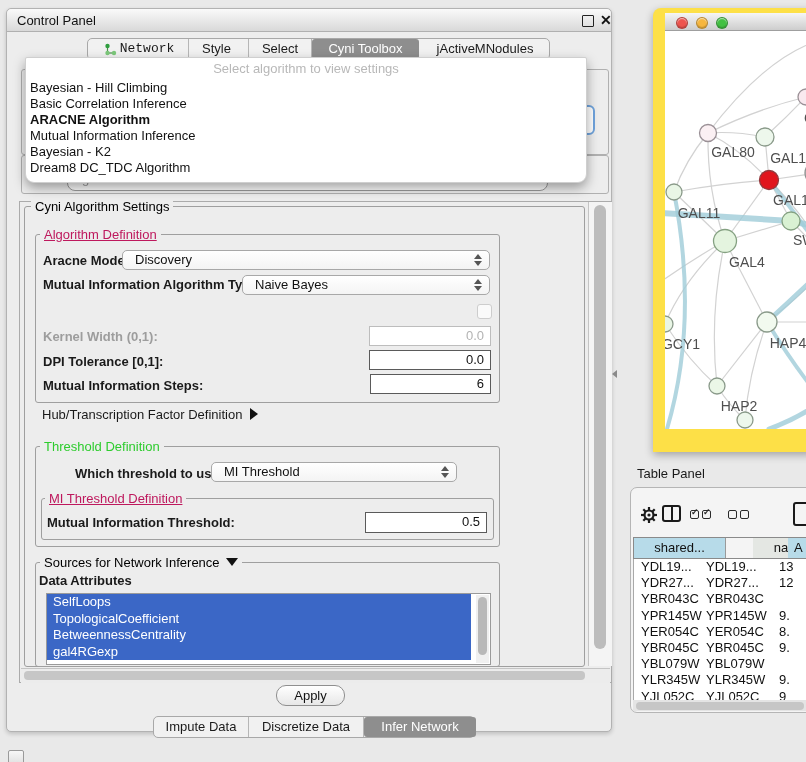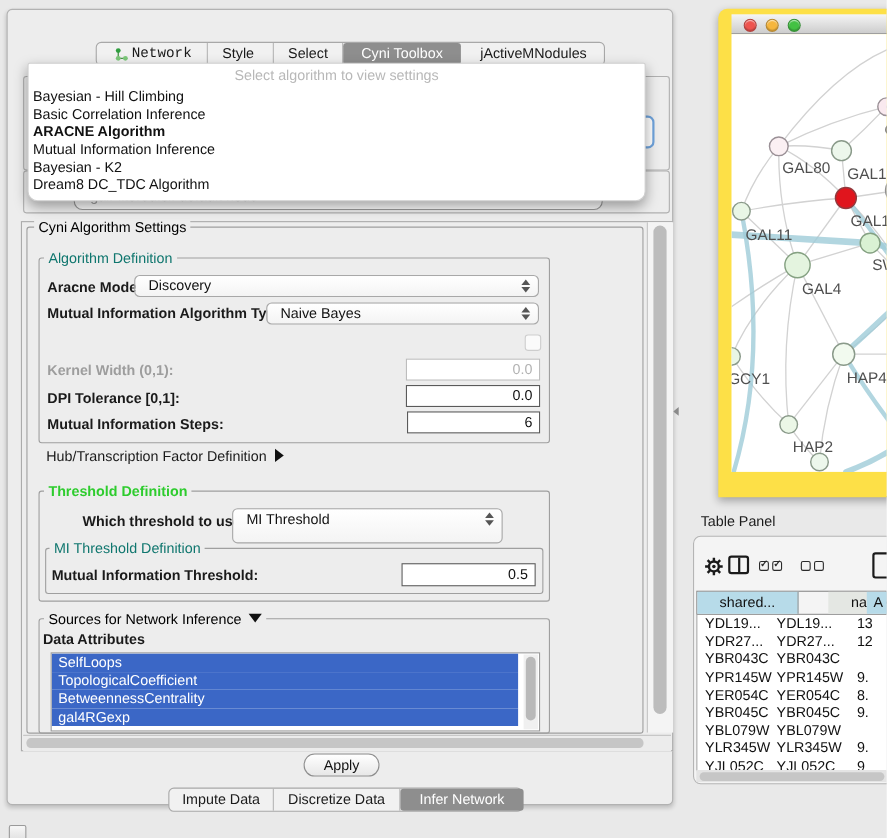--- a/index.html
+++ b/index.html
@@ -35,21 +35,21 @@
   .ghost-group{position:absolute;border:1px solid #b0b0b0;border-radius:3px;z-index:4;}
   .ghost-combo{position:absolute;left:60px;top:156px;width:481px;height:26px;background:#fdfdfd;
       border:1px solid #9a9a9a;border-radius:8px;z-index:5;font-size:13px;color:#9f9f9f;line-height:26px;padding-left:14px;box-sizing:border-box;}
   .ghost-blue{position:absolute;left:566px;top:96px;width:22px;height:30px;background:#fff;
       border:2.5px solid #6fa3dc;border-radius:6px;z-index:5;box-sizing:border-box;}
   
   .scrollwrap{position:absolute;left:12px;top:192px;width:593px;height:482px;border:1px solid #ababab;
       background:#ededed;box-sizing:border-box;}
   .group{position:absolute;border:1px solid #9f9f9f;border-radius:3px;z-index:2;}
   .glabel{position:absolute;background:#ededed;padding:0 4px;font-size:13px;white-space:nowrap;z-index:3;}
-  .blue{color:#0f766e;}
+  .blue{color:#be185d;text-decoration:underline;}
   .green{color:#2ecc2e;}
   .combo{position:absolute;background:linear-gradient(#ffffff,#f4f4f4);border:1px solid #a8a8a8;border-radius:5px;
       font-size:13px;color:#111;line-height:18px;padding-left:12px;box-sizing:border-box;z-index:3;}
   .stepper{position:absolute;right:7px;top:2px;width:8px;height:14px;}
   .stepper:before{content:"";position:absolute;left:0;top:1px;border-left:4px solid transparent;
       border-right:4px solid transparent;border-bottom:5px solid #555;}
   .stepper:after{content:"";position:absolute;left:0;bottom:1px;border-left:4px solid transparent;
       border-right:4px solid transparent;border-top:5px solid #555;}
   .tfield{position:absolute;background:#fff;border:1px solid #5a5a5a;font-size:13px;color:#111;text-align:right;
       padding:0 6px;box-sizing:border-box;line-height:18px;z-index:3;}
@@ -111,20 +111,25 @@
   .miniicon{position:absolute;left:8px;top:750px;width:16px;height:14px;background:linear-gradient(#f7f7f7,#e2e2e2);
       border:1px solid #9a9a9a;border-radius:2px;box-sizing:border-box;}
 </style>
 </head>
 <body>
 
 <div id="screen">
 
   <div class="cp">
 
+    <div class="cp-title">
+      <span class="txt">Control Panel</span>
+      <span class="win-min"></span>
+      <span class="win-close">✕</span>
+    </div>
 
     <div class="tabbar">
       <div class="tseg" style="left:4px;width:97px;padding-left:14px;font-family:Liberation Mono, monospace;">
         <svg class="netic" width="13" height="13" viewBox="0 0 13 13">
           <line x1="3.5" y1="3" x2="3.5" y2="10" stroke="#4a8f4a" stroke-width="1.2"></line>
           <line x1="3.5" y1="10" x2="10" y2="10" stroke="#4a8f4a" stroke-width="1.2"></line>
           <circle cx="3.5" cy="3" r="2.2" fill="#2f9e3f"></circle>
           <circle cx="3.5" cy="10" r="2.2" fill="#7cc87a"></circle>
           <circle cx="10" cy="10" r="2.2" fill="#7cc87a"></circle>
         </svg>
@@ -182,24 +187,24 @@
     <div class="tfield" style="left:362px;top:341px;width:122px;height:20px;">0.0</div>
 
     <span class="lbl b" style="left:36px;top:369px;">Mutual Information Steps:</span>
     <div class="tfield" style="left:363px;top:365px;width:121px;height:20px;">6</div>
 
     <span class="lbl" style="left:35px;top:398px;">
       <span>Hub/Transcription Factor Definition</span><span class="tri-r"></span>
     </span>
 
     <div class="group" style="left:28px;top:437px;width:463px;height:99px;"></div>
-    <div class="glabel green" style="left:33px;top:430px;font-weight:bold;">Threshold Definition</div>
+    <div class="glabel green" style="left:33px;top:430px;">Threshold Definition</div>
 
     <span class="lbl b" style="left:68px;top:457px;">Which threshold to use:</span>
-    <div class="combo" style="left:204px;top:453px;width:246px;height:32px;">
+    <div class="combo" style="left:204px;top:453px;width:246px;height:20px;">
       <span>MI Threshold</span>
       <span class="stepper"></span>
     </div>
 
     <div class="group" style="left:34px;top:489px;width:451px;height:40px;"></div>
     <div class="glabel blue" style="left:38px;top:482px;">MI Threshold Definition</div>
     <span class="lbl b" style="left:40px;top:506px;">Mutual Information Threshold:</span>
     <div class="tfield" style="left:358px;top:503px;width:122px;height:21px;">0.5</div>
 
     <div class="group" style="left:28px;top:553px;width:463px;height:103px;"></div>

